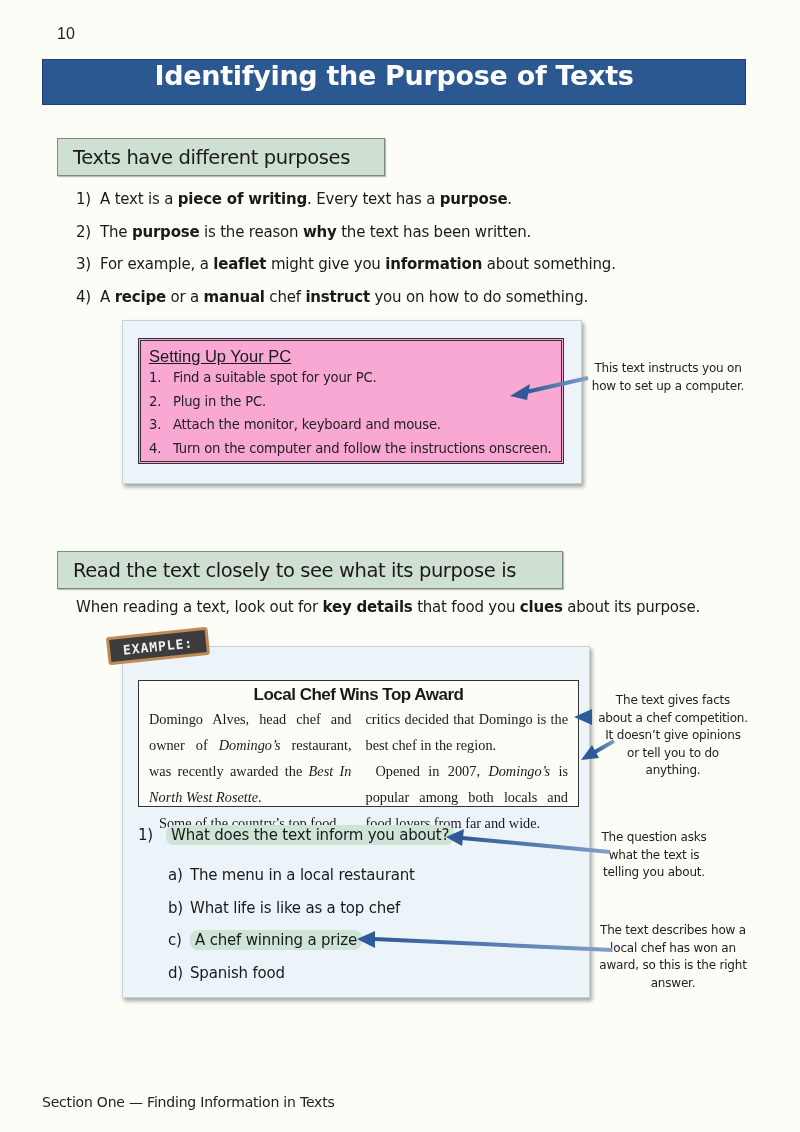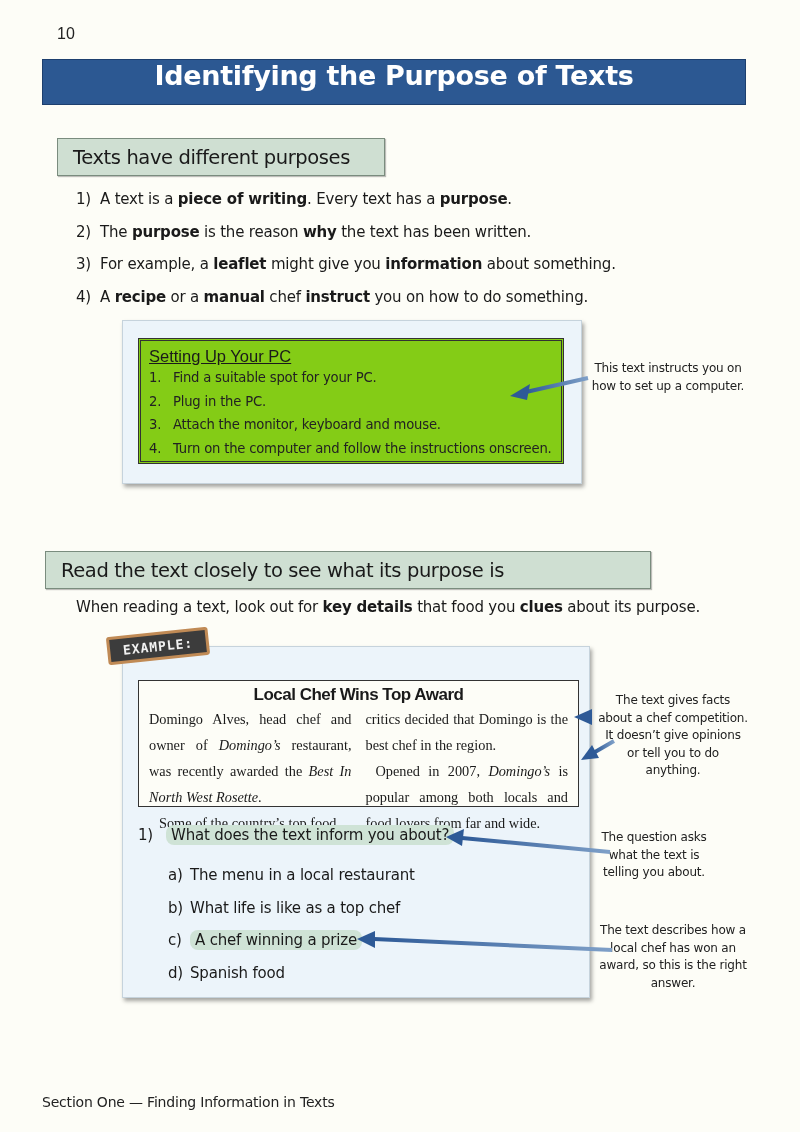--- a/index.html
+++ b/index.html
@@ -16,32 +16,32 @@
     display:flex; align-items:flex-start; justify-content:center;
   }
   .title-bar span { color:#fff; font-weight:bold; font-size:27px; font-family:"DejaVu Sans", sans-serif; letter-spacing:-0.3px; }
   .heading-box {
     background:#cfdfd2; border:1px solid #7a8c7e; box-sizing:border-box;
     box-shadow:1px 1px 1px rgba(0,0,0,0.25);
     display:flex; align-items:center; padding-left:15px;
     font-size:19.5px; color:#1a1a1a; font-family:"DejaVu Sans", sans-serif; letter-spacing:-0.4px;
   }
   .h1box { left:57px; top:138px; width:328px; height:38px; }
-  .h2box { left:45px; top:551px; width:606px; height:38px; }
+  .h2box { left:57px; top:551px; width:506px; height:38px; }
   .points { left:76px; top:183px; font-size:15px; line-height:32.5px; letter-spacing:-0.2px; }
   .points .n { display:inline-block; width:24px; }
   .points b { font-weight:bold; }
   .panel {
     background:#ecf4fa; border:1px solid #c6d3dc;
     box-shadow:2px 3px 4px rgba(0,0,0,0.35);
   }
   .panel1 { left:122px; top:320px; width:458px; height:162px; }
   .pcbox {
     left:138px; top:338px; width:426px; height:126px;
-    background:#84cc16; border:3px double #333; box-sizing:border-box;
+    background:#f9a8d4; border:3px double #333; box-sizing:border-box;
     padding:5px 8px;
   }
   .pcbox .t { font-family:"Liberation Sans", sans-serif; font-size:16.5px; text-decoration:underline; line-height:20px; }
   .pcbox .li { font-family:"DejaVu Sans", sans-serif; font-size:13.2px; line-height:23.5px; color:#222; letter-spacing:-0.2px; }
   .pcbox .li .n { display:inline-block; width:24px; }
   .note { font-family:"DejaVu Sans", sans-serif; font-size:12px; line-height:17.5px; text-align:center; color:#222; letter-spacing:-0.2px; }
   .note1 { left:588px; top:360px; width:160px; }
   .intro { left:76px; top:598px; font-size:15px; letter-spacing:-0.2px; }
   .panel2 { left:122px; top:646px; width:466px; height:350px; }
   .example {

